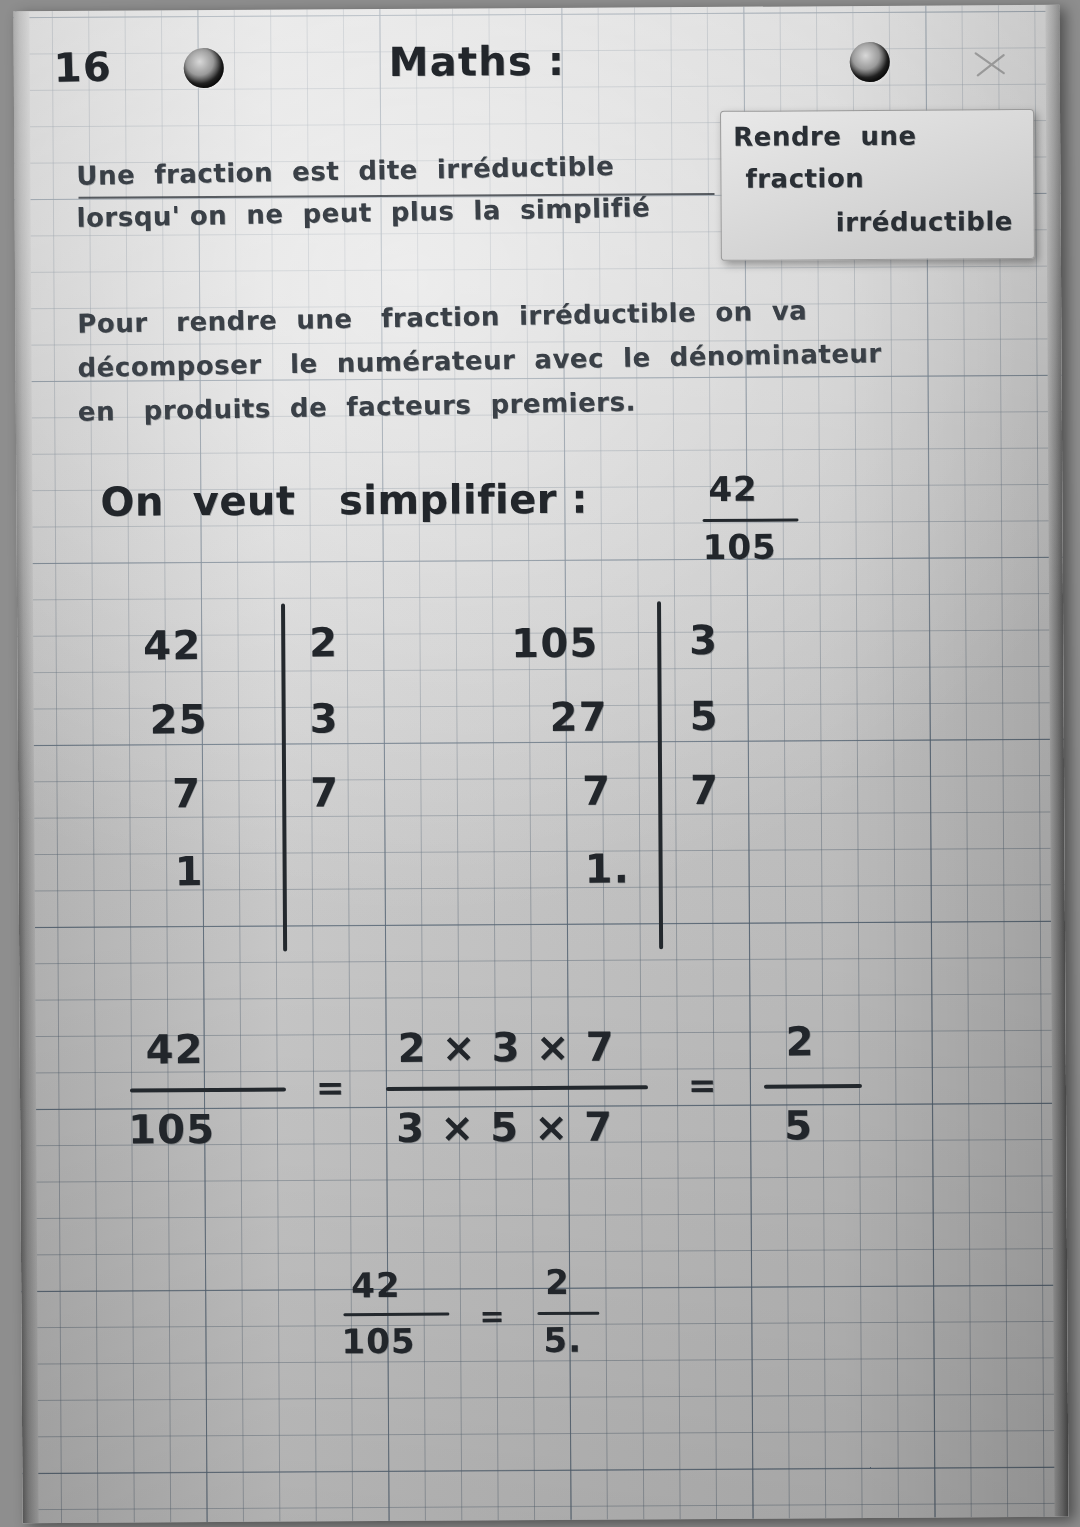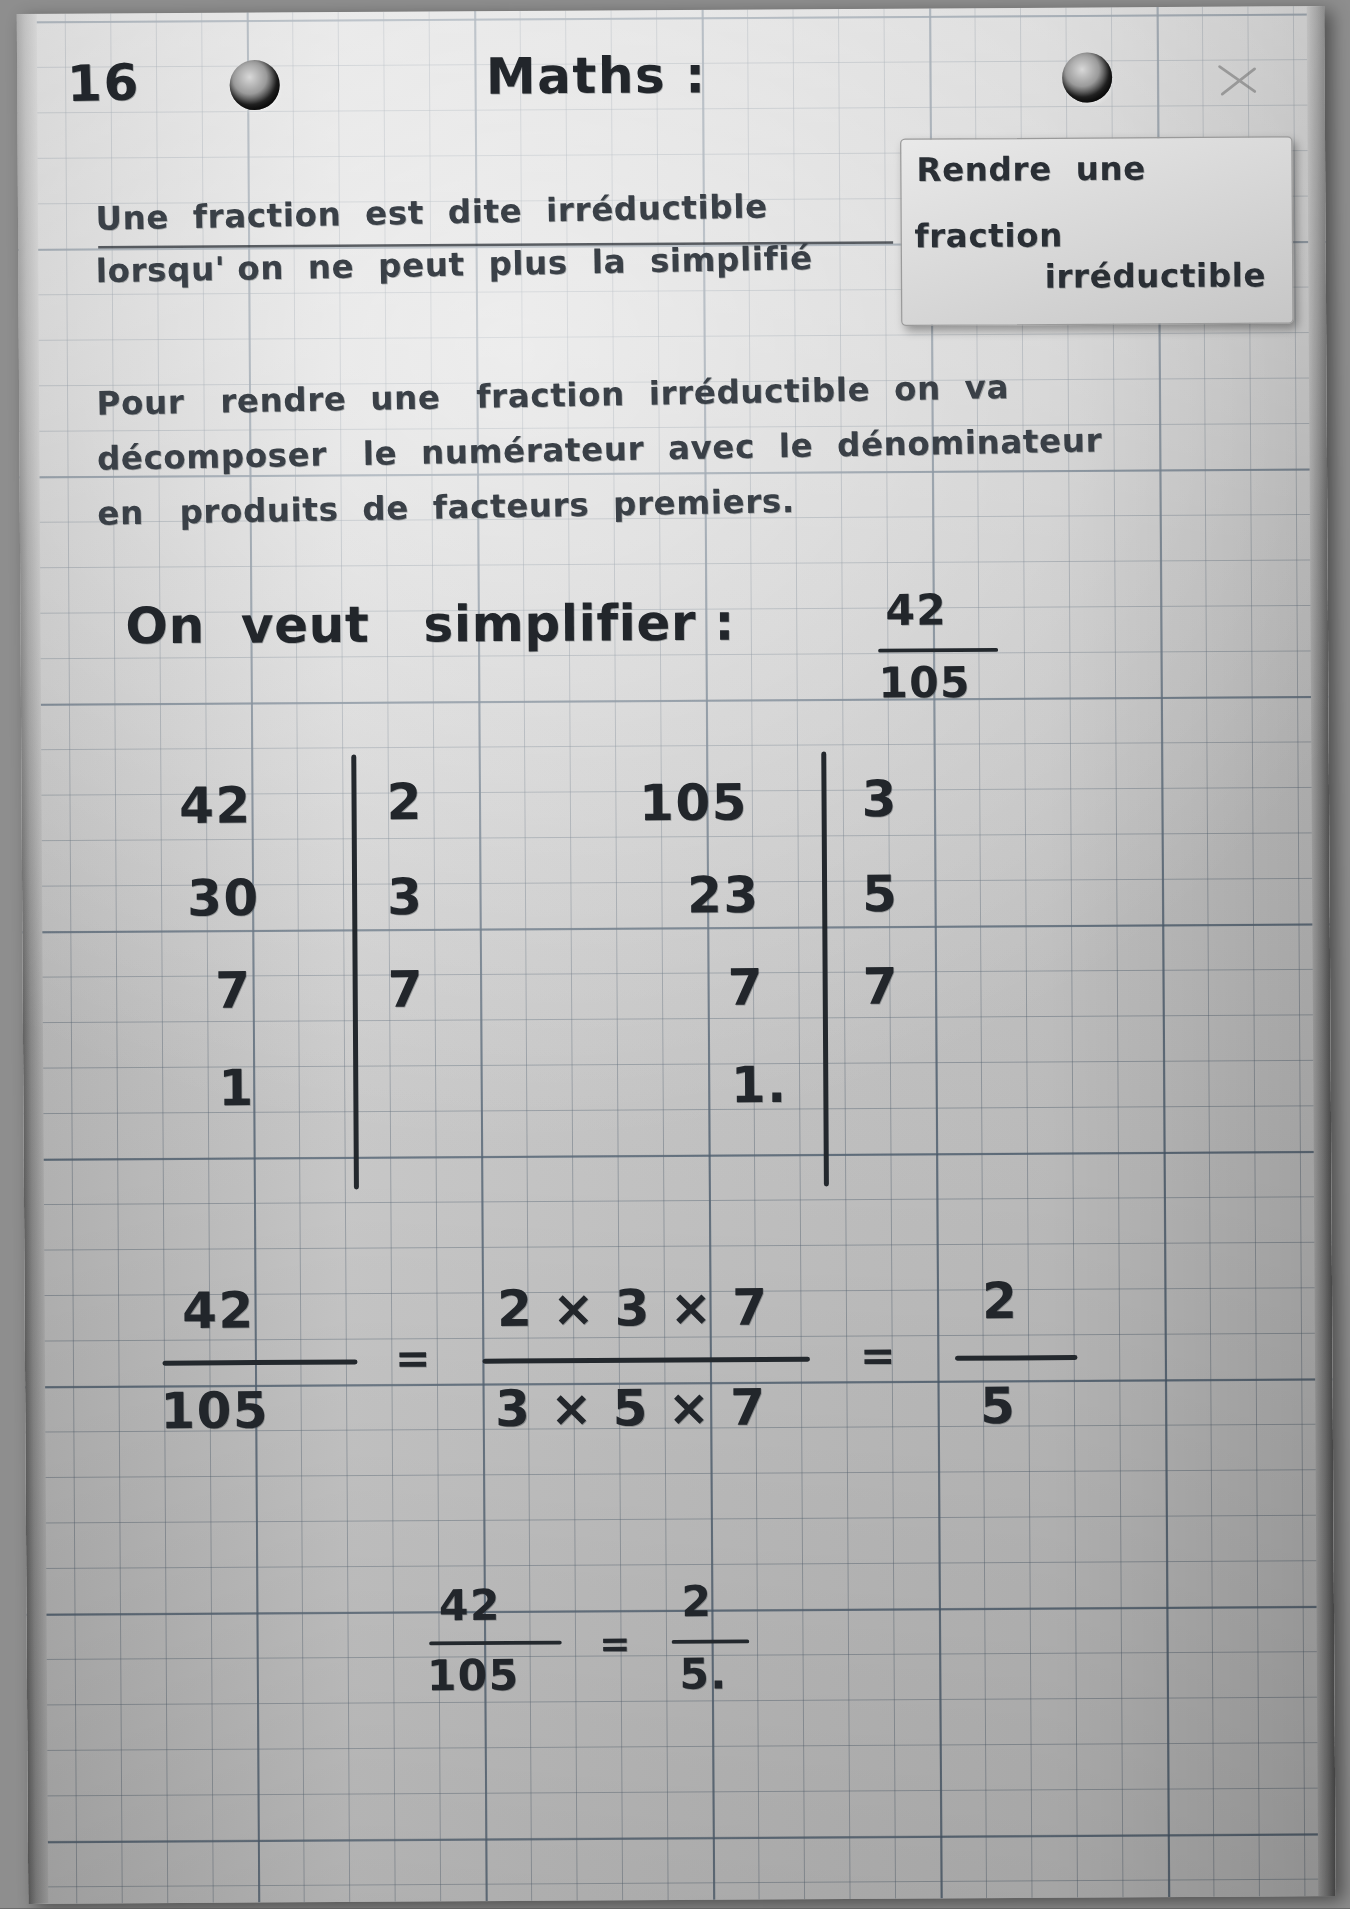--- a/index.html
+++ b/index.html
@@ -161,46 +161,46 @@
 
     <div class="hw huge slant" style="left:40px; top:34px;">16</div>
     <div class="hw huge" style="left:375px; top:30px;">Maths :</div>
 
     <div class="hw mid ink-light slant2" style="left:62px; top:150px;">Une  fraction  est  dite  irréductible</div>
     <div class="underline-thin" style="left:64px; top:186px; width:636px;"></div>
     <div class="hw mid ink-light slant2" style="left:62px; top:192px;">lorsqu' on  ne  peut  plus  la  simplifié</div>
 
     <div class="note">
       <div class="hw mid" style="left:12px; top:10px; color:#2a2f35;">Rendre  une</div>
-      <div class="hw mid" style="left:10px; top:52px; color:#2a2f35;margin-top:11px;">fraction</div>
+      <div class="hw mid" style="left:24px; top:52px; color:#2a2f35;">fraction</div>
       <div class="hw mid" style="left:114px; top:96px; color:#2a2f35;">irréductible</div>
     </div>
 
     <div class="hw mid ink-light slant2" style="left:62px; top:298px;">Pour   rendre  une   fraction  irréductible  on  va</div>
     <div class="hw mid ink-light slant2" style="left:62px; top:342px;">décomposer   le  numérateur  avec  le  dénominateur</div>
     <div class="hw mid ink-light slant2" style="left:62px; top:386px;">en   produits  de  facteurs  premiers.</div>
 
     <div class="hw" style="left:84px; top:468px; font-size:40px; font-weight:700;">On  veut   simplifier :</div>
     <div class="hw big" style="left:692px; top:462px;">42</div>
     <div class="hbar" style="left:686px; top:512px; width:96px; height:3px;"></div>
     <div class="hw big" style="left:686px; top:520px;">105</div>
 
     <div class="vbar" style="left:264px; top:594px; height:348px;"></div>
     <div class="hw huge" style="left:126px; top:612px;">42</div>
-    <div class="hw huge" style="left:132px; top:686px;">30</div>
+    <div class="hw huge" style="left:132px; top:686px;">25</div>
     <div class="hw huge" style="left:154px; top:760px;">7</div>
     <div class="hw huge" style="left:156px; top:838px;">1</div>
 
     <div class="hw huge" style="left:292px; top:610px;">2</div>
     <div class="hw huge" style="left:292px; top:686px;">3</div>
     <div class="hw huge" style="left:292px; top:760px;">7</div>
 
     <div class="vbar" style="left:640px; top:594px; height:348px;"></div>
     <div class="hw huge" style="left:494px; top:612px;">105</div>
-    <div class="hw huge" style="left:532px; top:686px;">23</div>
+    <div class="hw huge" style="left:532px; top:686px;">27</div>
     <div class="hw huge" style="left:564px; top:760px;">7</div>
     <div class="hw huge" style="left:566px; top:838px;">1.</div>
 
     <div class="hw huge" style="left:672px; top:610px;">3</div>
     <div class="hw huge" style="left:672px; top:686px;">5</div>
     <div class="hw huge" style="left:672px; top:760px;">7</div>
 
     <div class="hw huge" style="left:126px; top:1016px;">42</div>
     <div class="hbar" style="left:110px; top:1078px; width:156px;"></div>
     <div class="hw huge" style="left:108px; top:1096px;">105</div>

